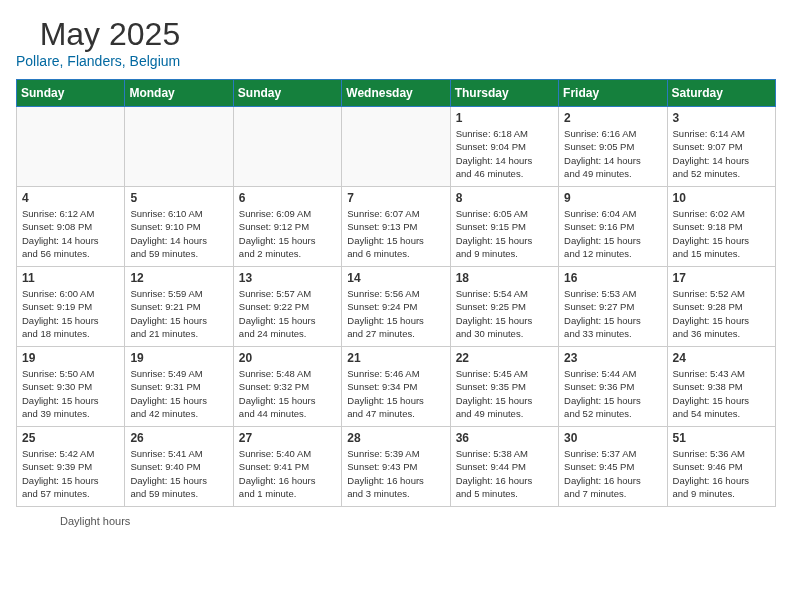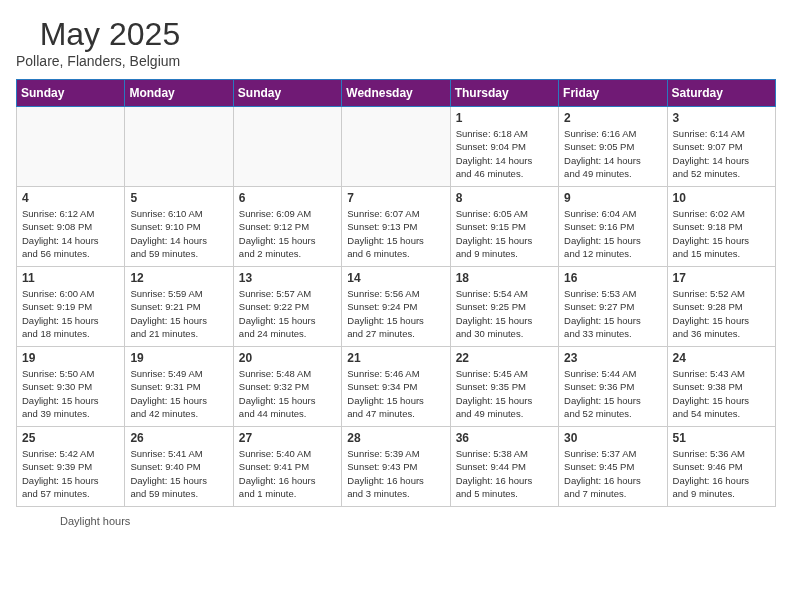--- a/index.html
+++ b/index.html
@@ -48,28 +48,28 @@
     .title-area {
       text-align: right;
     }
     .main-title {
       font-size: 32px;
       font-weight: normal;
       color: #333;
     }
     .subtitle {
       font-size: 14px;
-      color: #404040;
+      color: #0369a1;
     }
     table {
       width: 100%;
       border-collapse: collapse;
     }
     th {
-      background-color: #701a75;
+      background-color: #15803d;
       color: #fff;
       font-size: 12px;
       font-weight: bold;
       padding: 6px 4px;
       text-align: left;
       border: 1px solid #2979c0;
     }
     td {
       border: 1px solid #ccc;
       vertical-align: top;

